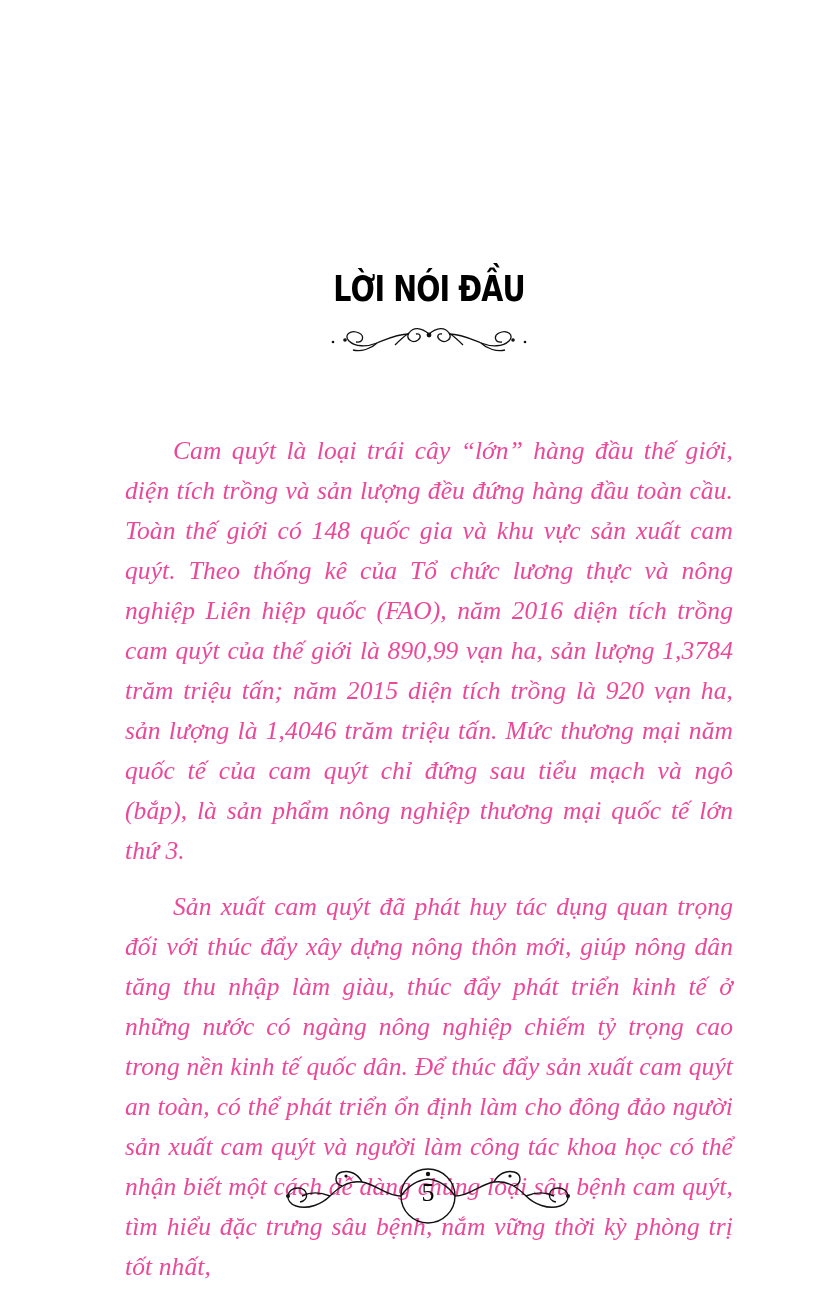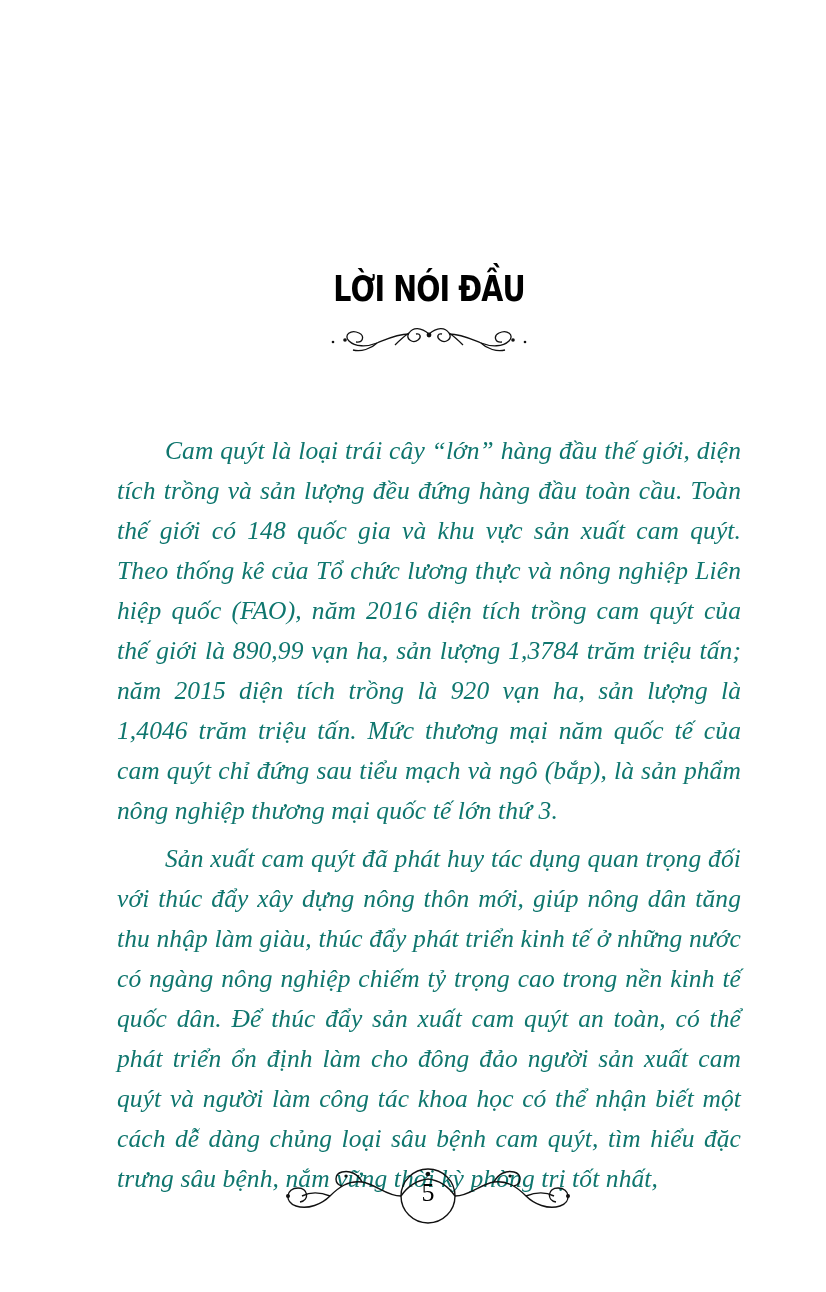--- a/index.html
+++ b/index.html
@@ -50,29 +50,29 @@
     width: 240px;
     height: 34px;
     display: block;
   }
 
   .body-text {
     margin-top: 72px;
   }
 
   .body-text p {
-    margin: 8px;
+    margin: 16px;
     font-size: 25.5px;
     line-height: 40px;
     text-align: justify;
     text-align-last: left;
     text-indent: 48px;
     font-style: italic;
     font-family: "Liberation Serif", serif;
-    color: #0f766e;
+    color: #ec4899;
     letter-spacing: 0.1px;
   }
 
   .body-text p + p {
     margin-top: 0px;
   }
 
   .footer {
     position: absolute;
     left: 0;

